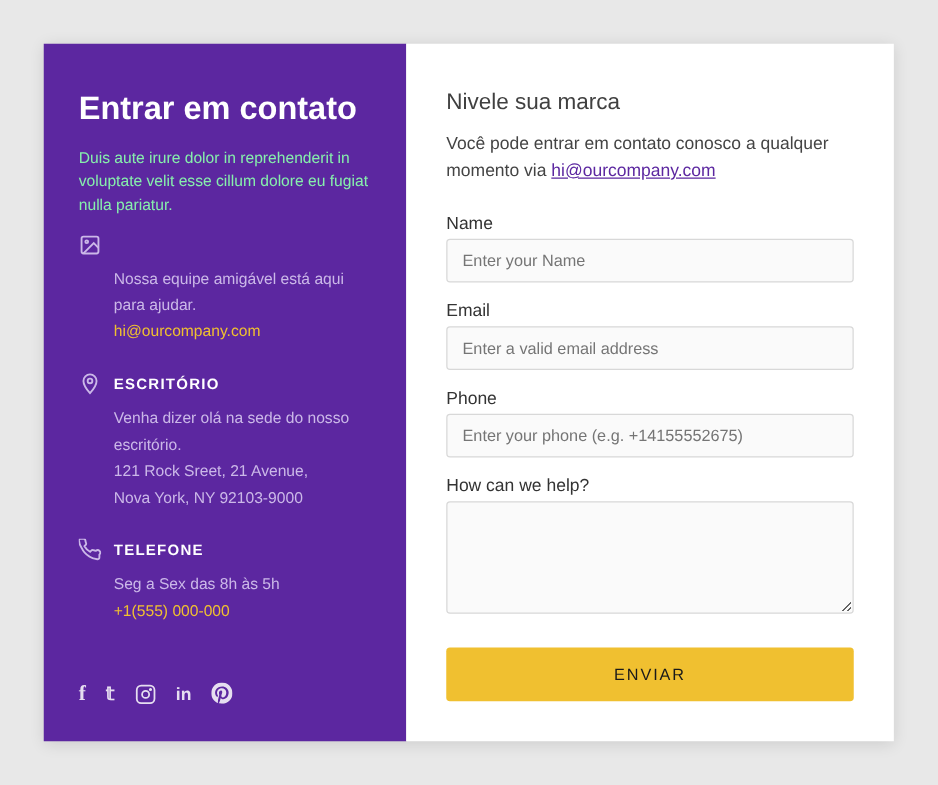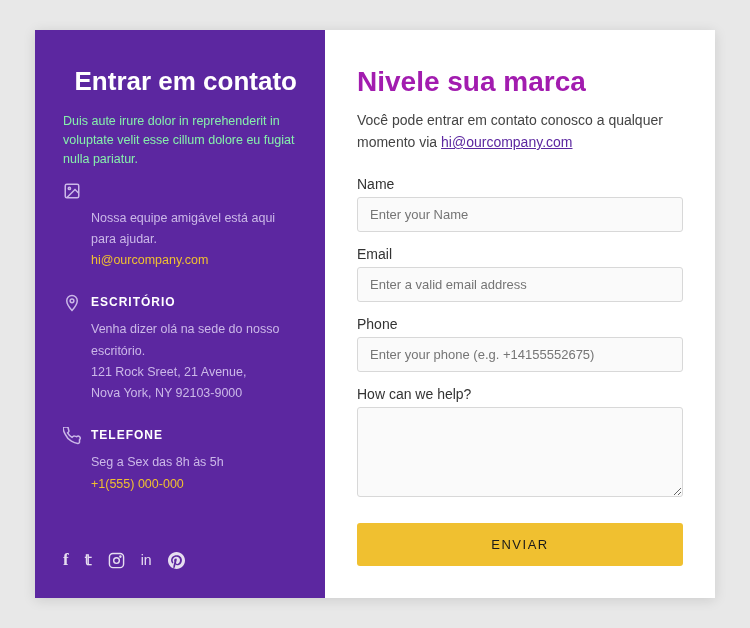--- a/index.html
+++ b/index.html
@@ -29,21 +29,20 @@
       flex-direction: column;
       justify-content: space-between;
     }
     .left-content {}
     .left-title {
       font-size: 26px;
       font-weight: 700;
       color: #fff;
       margin-bottom: 14px;
       line-height: 1.2;
-      text-align: right;
     }
     .left-desc {
       font-size: 12.5px;
       color: #86efac;
       margin-bottom: 12px;
       line-height: 1.55;
     }
     .contact-section {
       margin-bottom: 22px;
     }
@@ -91,23 +90,23 @@
       opacity: 0.85;
     }
 
     
     .right-panel {
       background: #fff;
       flex: 1;
       padding: 36px 32px 32px 32px;
     }
     .form-title {
-      font-size: 28px;
-      font-weight: 700;
-      color: #a21caf;
+      font-size: 18px;
+      font-weight: 400;
+      color: #404040;
       margin-bottom: 12px;
     }
     .form-desc {
       font-size: 14px;
       color: #444;
       margin-bottom: 22px;
       line-height: 1.55;
     }
     .form-desc a {
       color: #5c27a0;
@@ -224,21 +223,21 @@
     <div class="social-bar">
       <a href="#" class="social-icon" style="font-family:serif;font-style:normal;">f</a>
       <a href="#" class="social-icon" style="font-size:15px;">𝕥</a>
       <a href="#" class="social-icon">
         <svg width="17" height="17" viewBox="0 0 24 24" fill="none" stroke="#fff" stroke-width="2">
           <rect x="2" y="2" width="20" height="20" rx="5"></rect>
             <circle cx="12" cy="12" r="4"></circle>
             <circle cx="17.5" cy="6.5" r="0.8" fill="#fff"></circle>
         </svg>
       </a>
-      <a href="#" class="social-icon" style="font-size:14px;font-weight:400;">in</a>
+      <a href="#" class="social-icon" style="font-size:14px;font-weight:700;">in</a>
       <a href="#" class="social-icon" style="font-size:16px;">
         <svg width="17" height="17" viewBox="0 0 24 24" fill="#fff">
           <path d="M12 0C5.373 0 0 5.373 0 12c0 5.084 3.163 9.426 7.627 11.174-.105-.949-.2-2.405.042-3.441.218-.937 1.407-5.965 1.407-5.965s-.359-.719-.359-1.782c0-1.668.967-2.914 2.171-2.914 1.023 0 1.518.769 1.518 1.69 0 1.029-.655 2.568-.994 3.995-.283 1.194.599 2.169 1.777 2.169 2.133 0 3.772-2.249 3.772-5.495 0-2.873-2.064-4.882-5.012-4.882-3.414 0-5.418 2.561-5.418 5.207 0 1.031.397 2.138.893 2.738a.36.36 0 01.083.345l-.333 1.36c-.053.22-.174.267-.402.161-1.499-.698-2.436-2.889-2.436-4.649 0-3.785 2.75-7.262 7.929-7.262 4.163 0 7.398 2.967 7.398 6.931 0 4.136-2.607 7.464-6.227 7.464-1.216 0-2.359-.632-2.75-1.378l-.748 2.853c-.271 1.043-1.002 2.35-1.492 3.146C9.57 23.812 10.763 24 12 24c6.627 0 12-5.373 12-12S18.627 0 12 0z"></path>
         </svg>
       </a>
     </div>
   </div>
 
   <div class="right-panel">
     <div class="form-title">Nivele sua marca</div>

